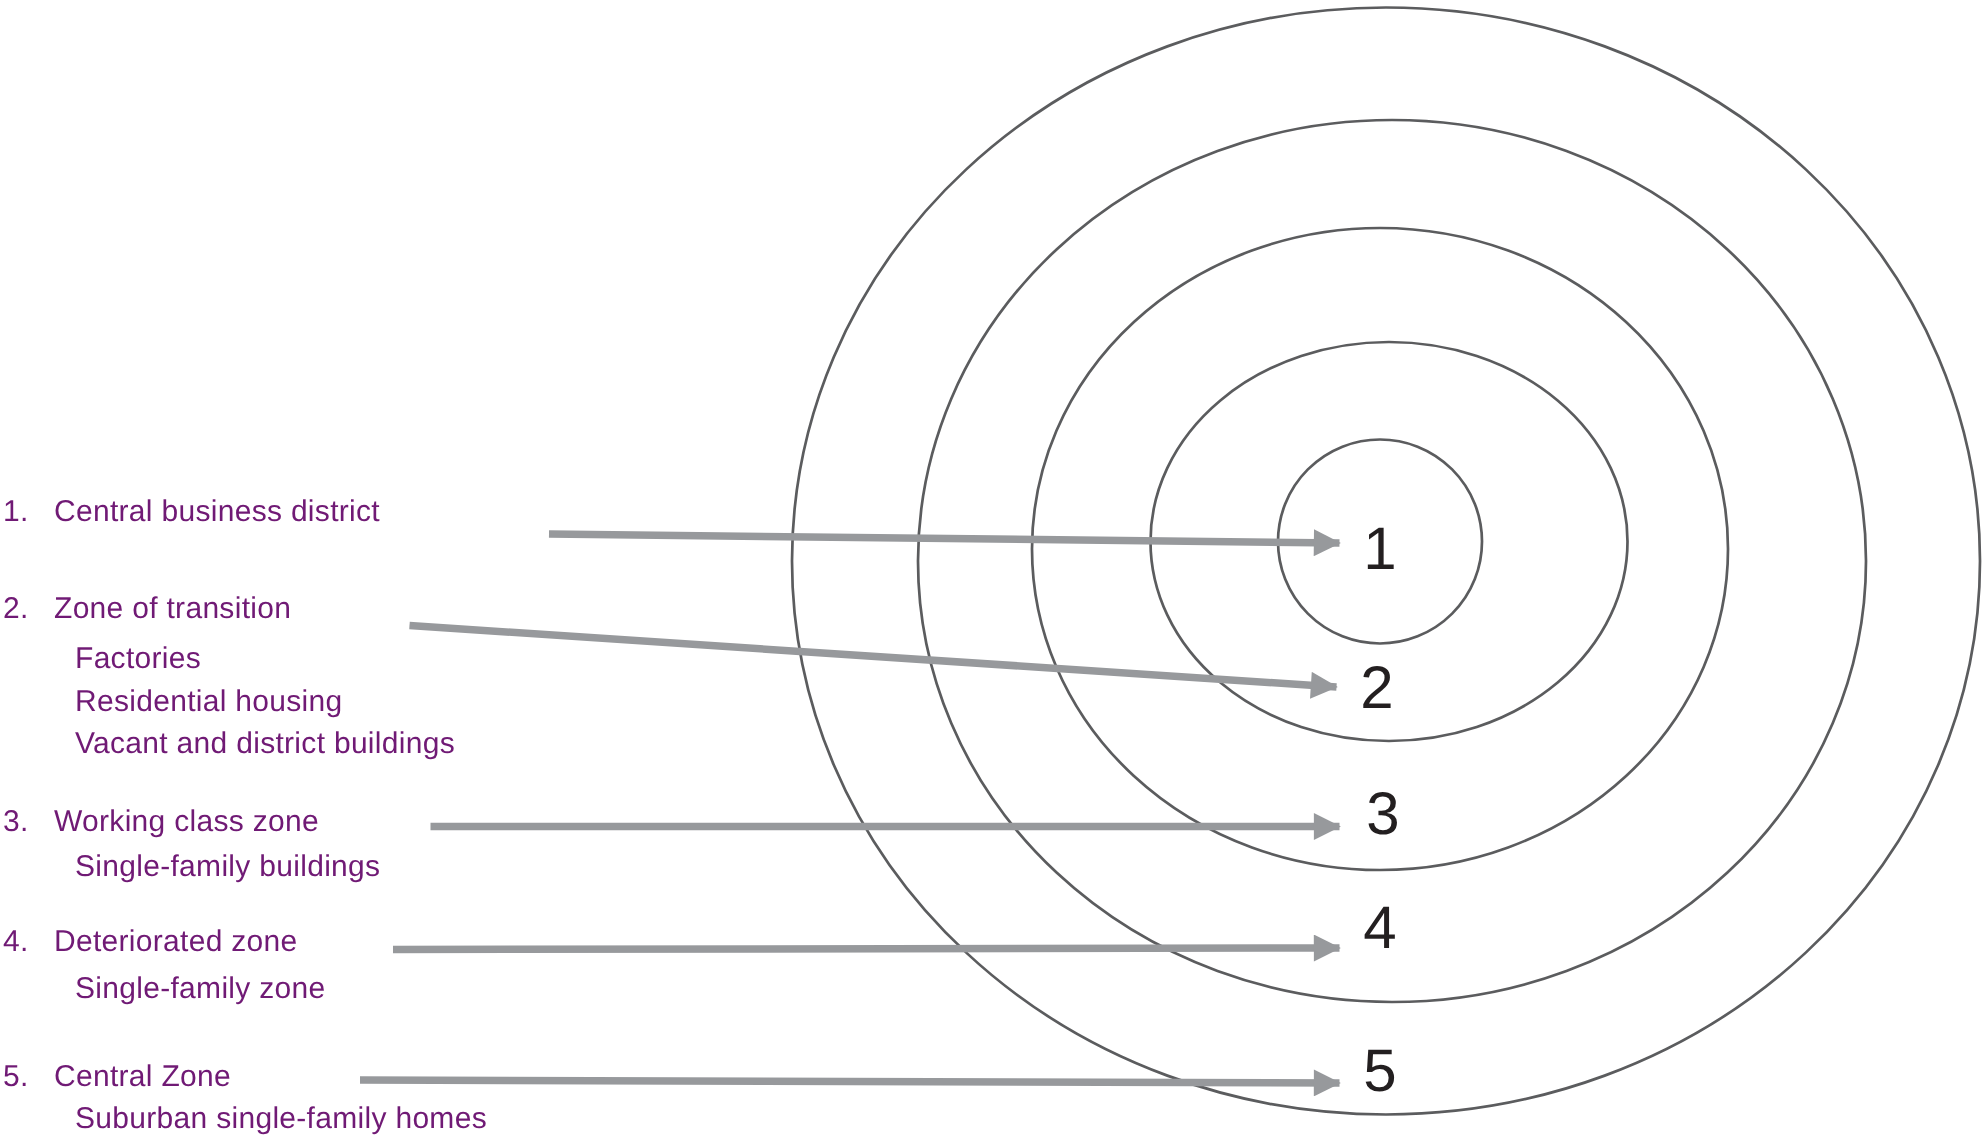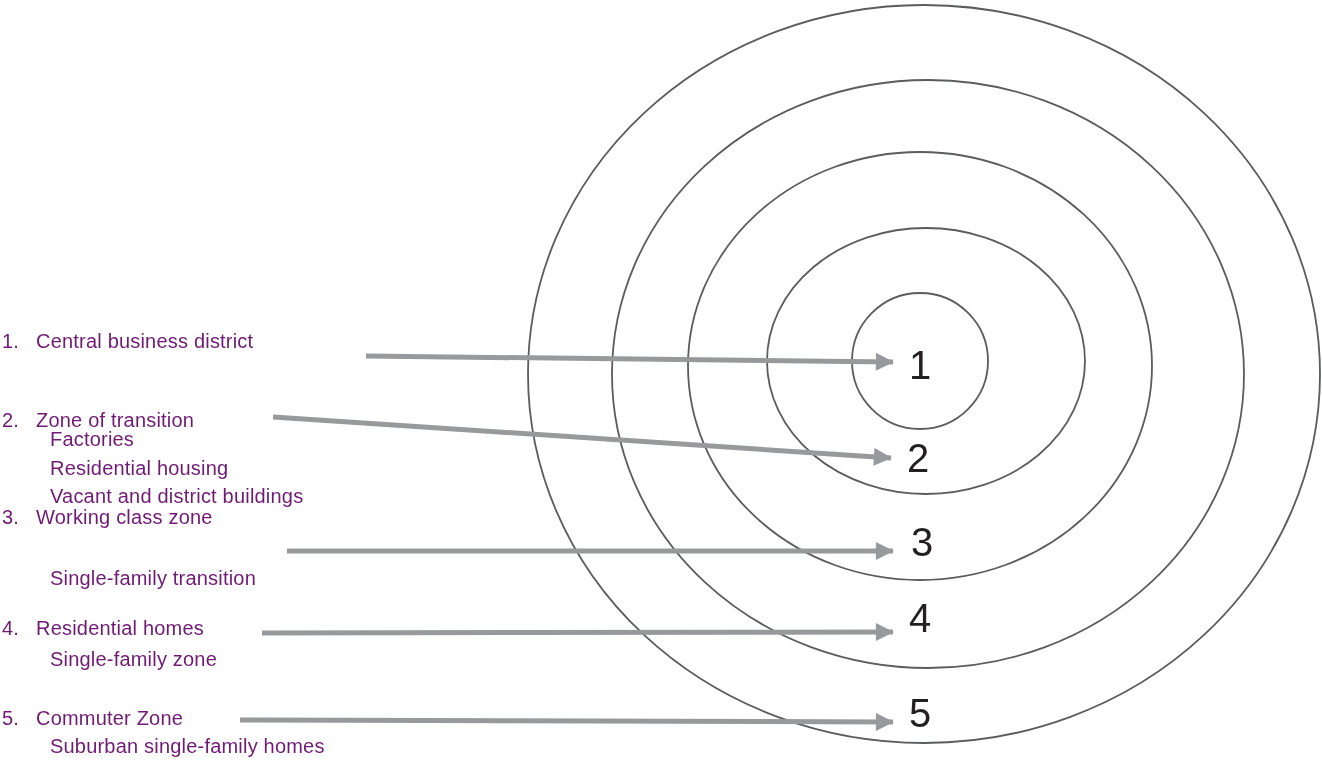--- a/index.html
+++ b/index.html
@@ -83,36 +83,36 @@
     <text class="ring-number" x="920" y="632" fill="#231f20">4</text>
     <text class="ring-number" x="920" y="727" fill="#231f20">5</text>
   </svg>
 
   <div>
 
     <div class="legend-line" style="top:330px">
       <span class="num">1.</span><span class="lbl">Central business district</span>
     </div>
 
-    <div class="legend-line" style="top:409px">
+    <div class="legend-line" style="top:395px">
       <span class="num">2.</span><span class="lbl">Zone of transition</span>
     </div>
     <div class="legend-line sub" style="top:428px">Factories</div>
     <div class="legend-line sub" style="top:457px">Residential housing</div>
     <div class="legend-line sub" style="top:485px">Vacant and district buildings</div>
 
-    <div class="legend-line" style="top:506px">
+    <div class="legend-line" style="top:537px">
       <span class="num">3.</span><span class="lbl">Working class zone</span>
     </div>
-    <div class="legend-line sub" style="top:567px">Single-family transition</div>
+    <div class="legend-line sub" style="top:567px">Single-family buildings</div>
 
     <div class="legend-line" style="top:617px">
-      <span class="num">4.</span><span class="lbl">Residential homes</span>
+      <span class="num">4.</span><span class="lbl">Deteriorated zone</span>
     </div>
     <div class="legend-line sub" style="top:648px">Single-family zone</div>
 
     <div class="legend-line" style="top:707px">
-      <span class="num">5.</span><span class="lbl">Commuter Zone</span>
+      <span class="num">5.</span><span class="lbl">Central Zone</span>
     </div>
     <div class="legend-line sub" style="top:735px">Suburban single-family homes</div>
 
   </div>
 </div>
 
 </body></html>

